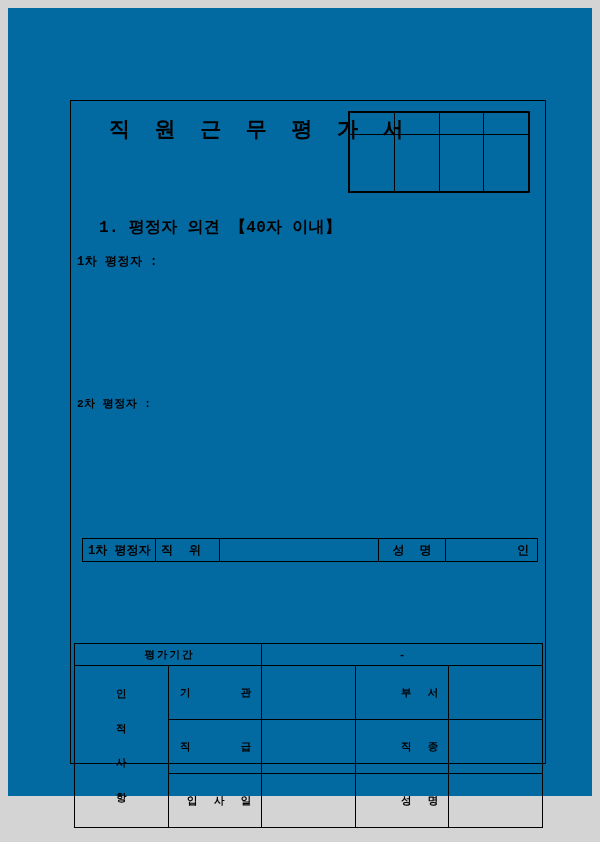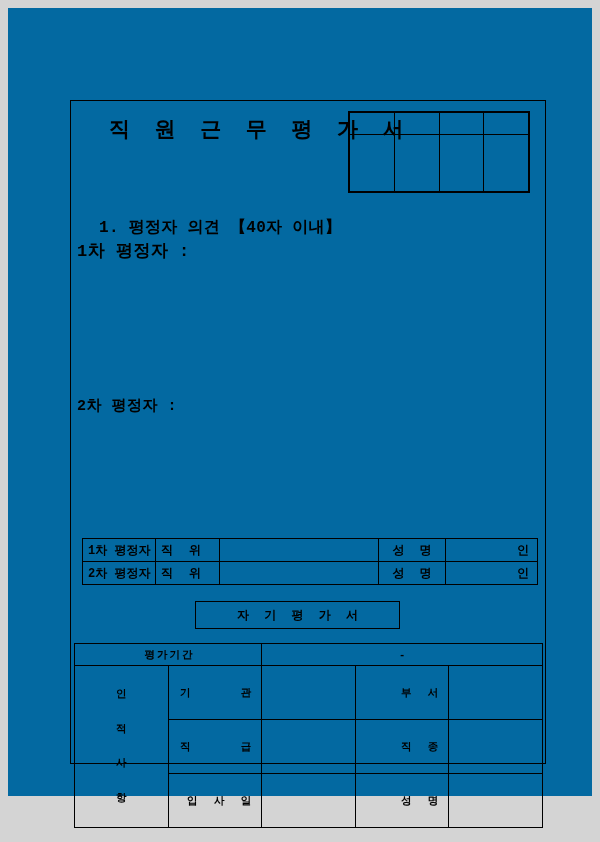--- a/index.html
+++ b/index.html
@@ -89,32 +89,32 @@
     font-size: 16px;
     font-weight: bold;
     color: #000;
     letter-spacing: 0.3px;
     white-space: pre;
     margin-top: 6px;
   }
   .eval-line-1 {
     position: absolute;
     left: 6px;
-    top: 138px;
-    font-size: 17px;
+    top: 152px;
+    font-size: 12px;
     font-weight: bold;
     color: #000;
     letter-spacing: 0.5px;
     white-space: pre;
   }
   .eval-line-2 {
     position: absolute;
     left: 6px;
     top: 295px;
-    font-size: 15px;
+    font-size: 11px;
     font-weight: bold;
     color: #000;
     letter-spacing: 0.5px;
     white-space: pre;
   }
 
   
   .sign-table {
     position: absolute;
     left: 11px;
@@ -245,31 +245,23 @@
 
     <table class="sign-table">
       <tbody>
           <tr>
         <td class="role">1차 평정자</td>
         <td class="poslabel">직  위</td>
         <td class="posvalue"></td>
         <td class="namelabel">성 명</td>
         <td class="namevalue">인</td>
       </tr>
-      <tr>
-        <td class="role">2차 평정자</td>
-        <td class="poslabel">직  위</td>
-        <td class="posvalue"></td>
-        <td class="namelabel">성 명</td>
-        <td class="namevalue">인</td>
-      </tr>
     </tbody>
       </table>
 
-    <div class="self-eval-box">자 기 평 가 서</div>
 
     <table class="info-table">
       <tbody>
           <tr>
         <td class="period-label" colspan="2">평가기간</td>
         <td class="period-value" colspan="3">-</td>
       </tr>
 
       <tr>
         <td class="vert-head" rowspan="3">

